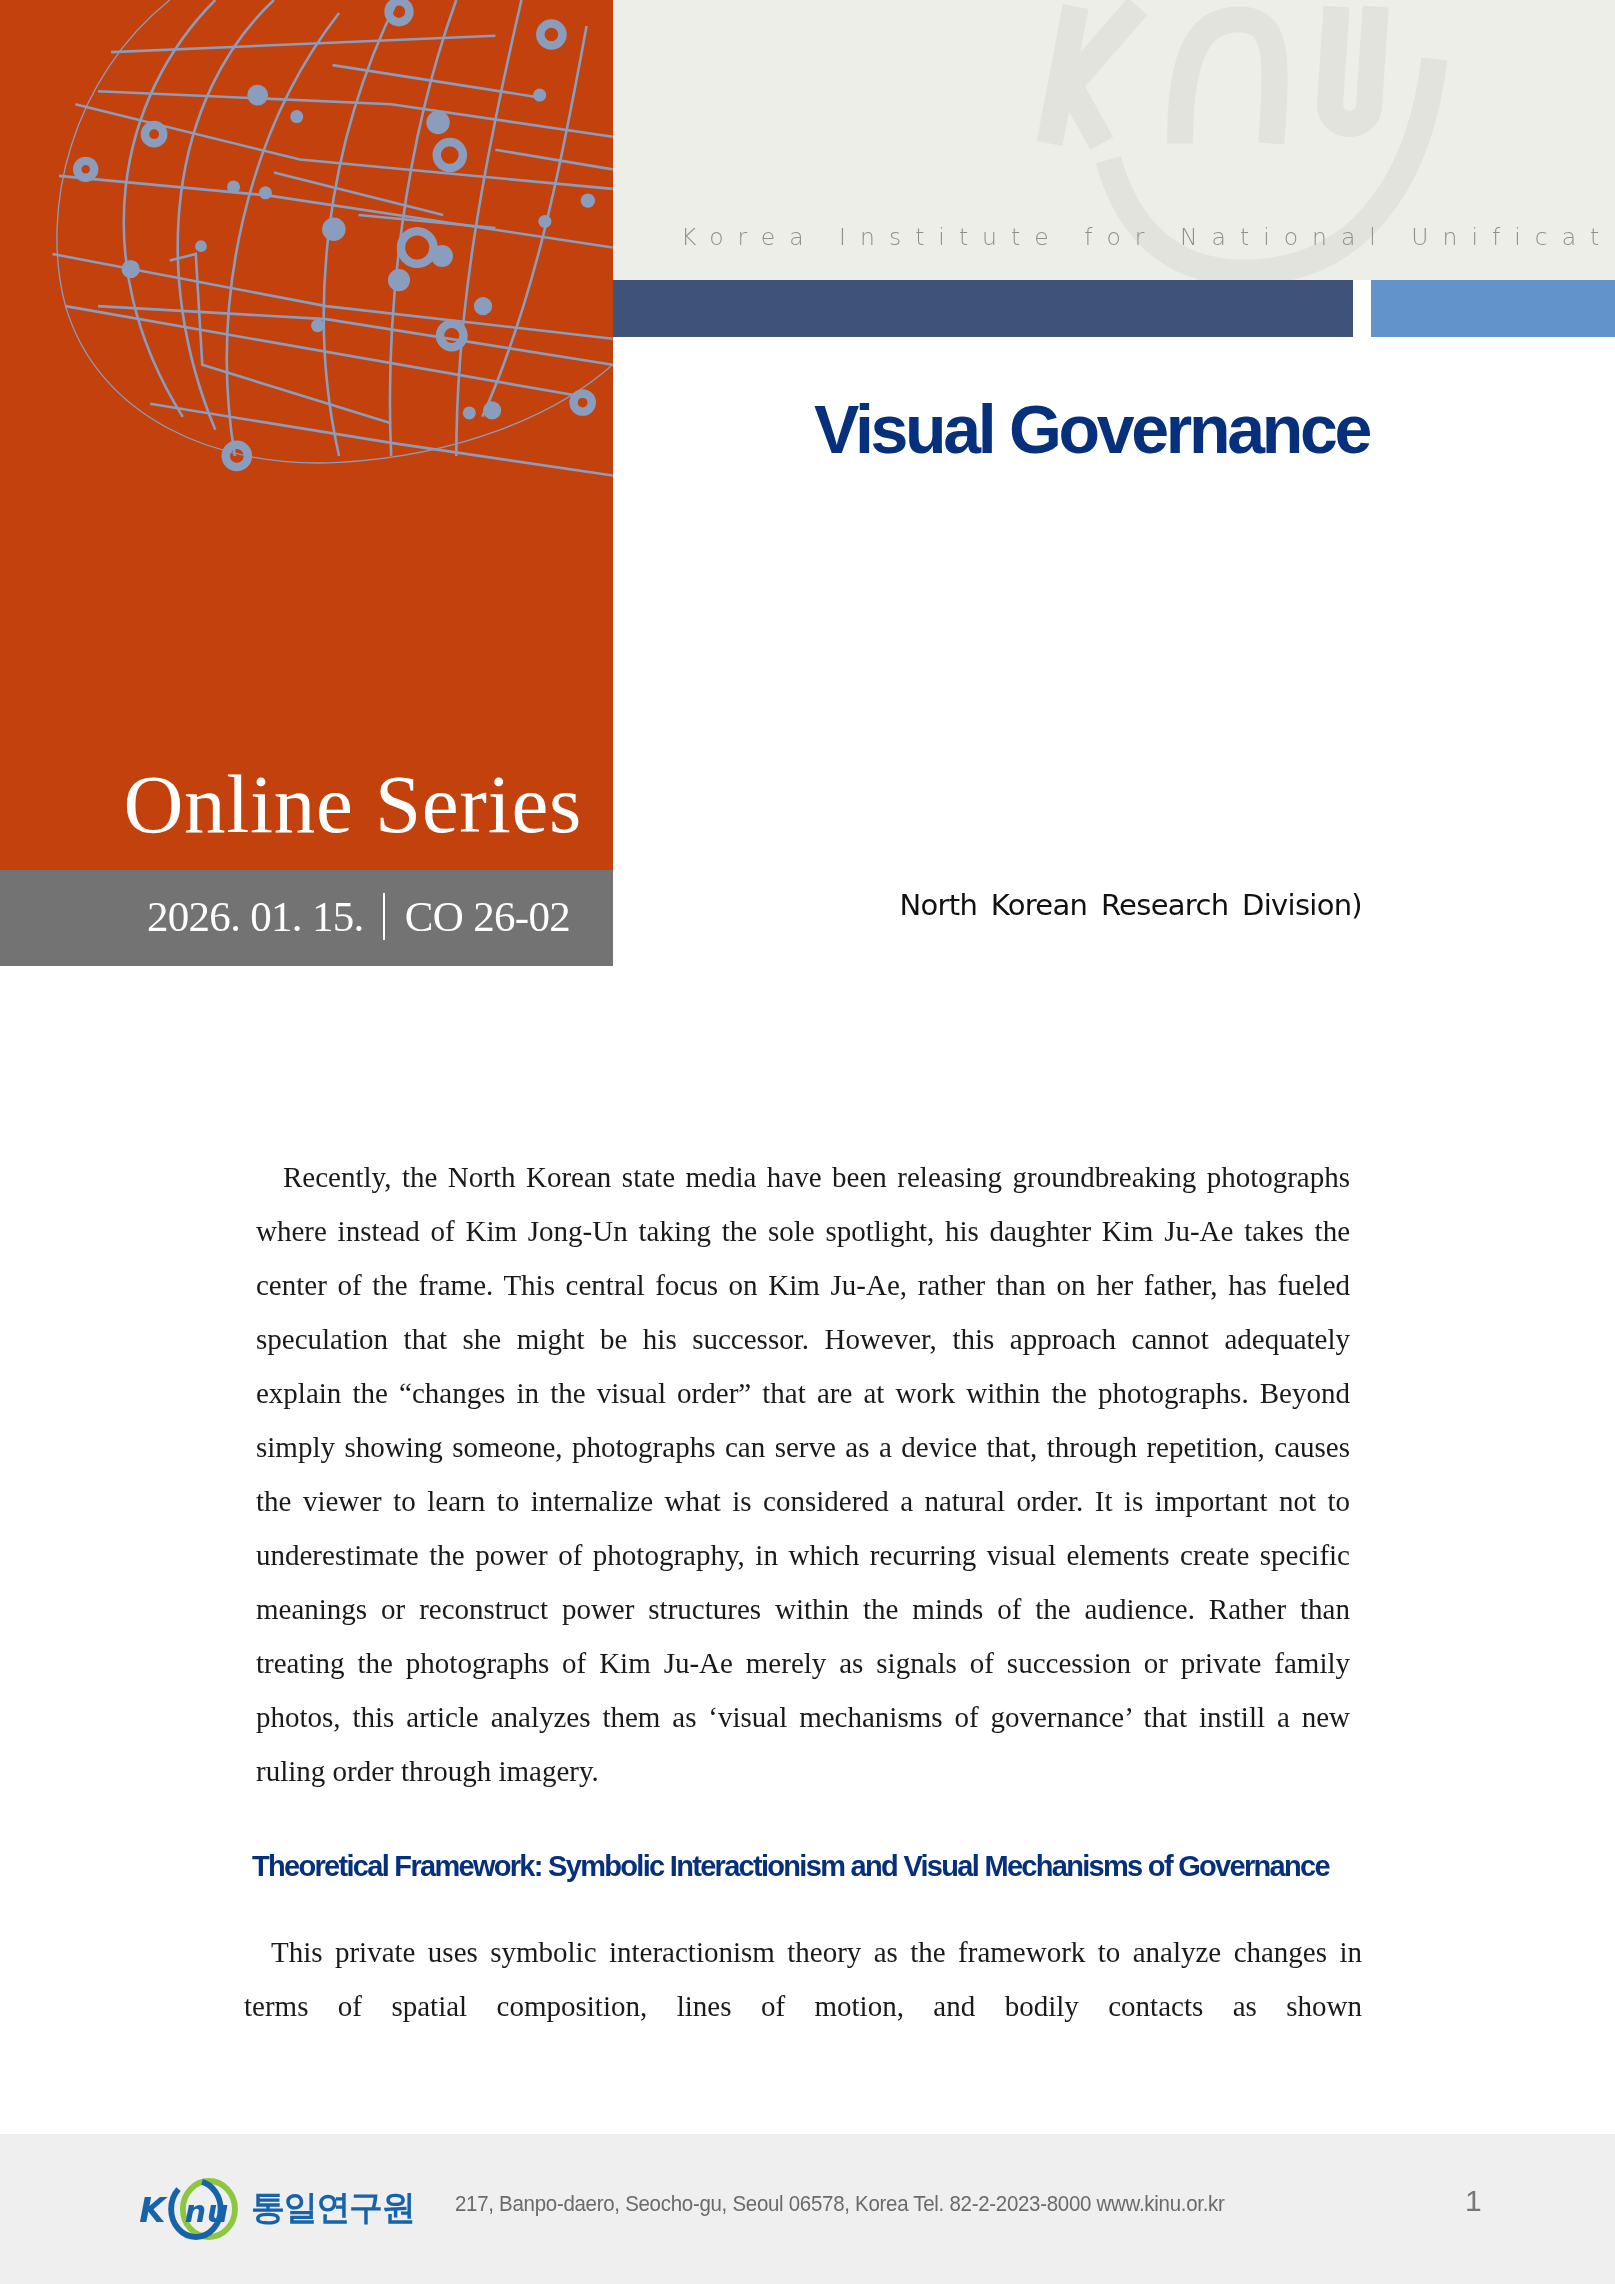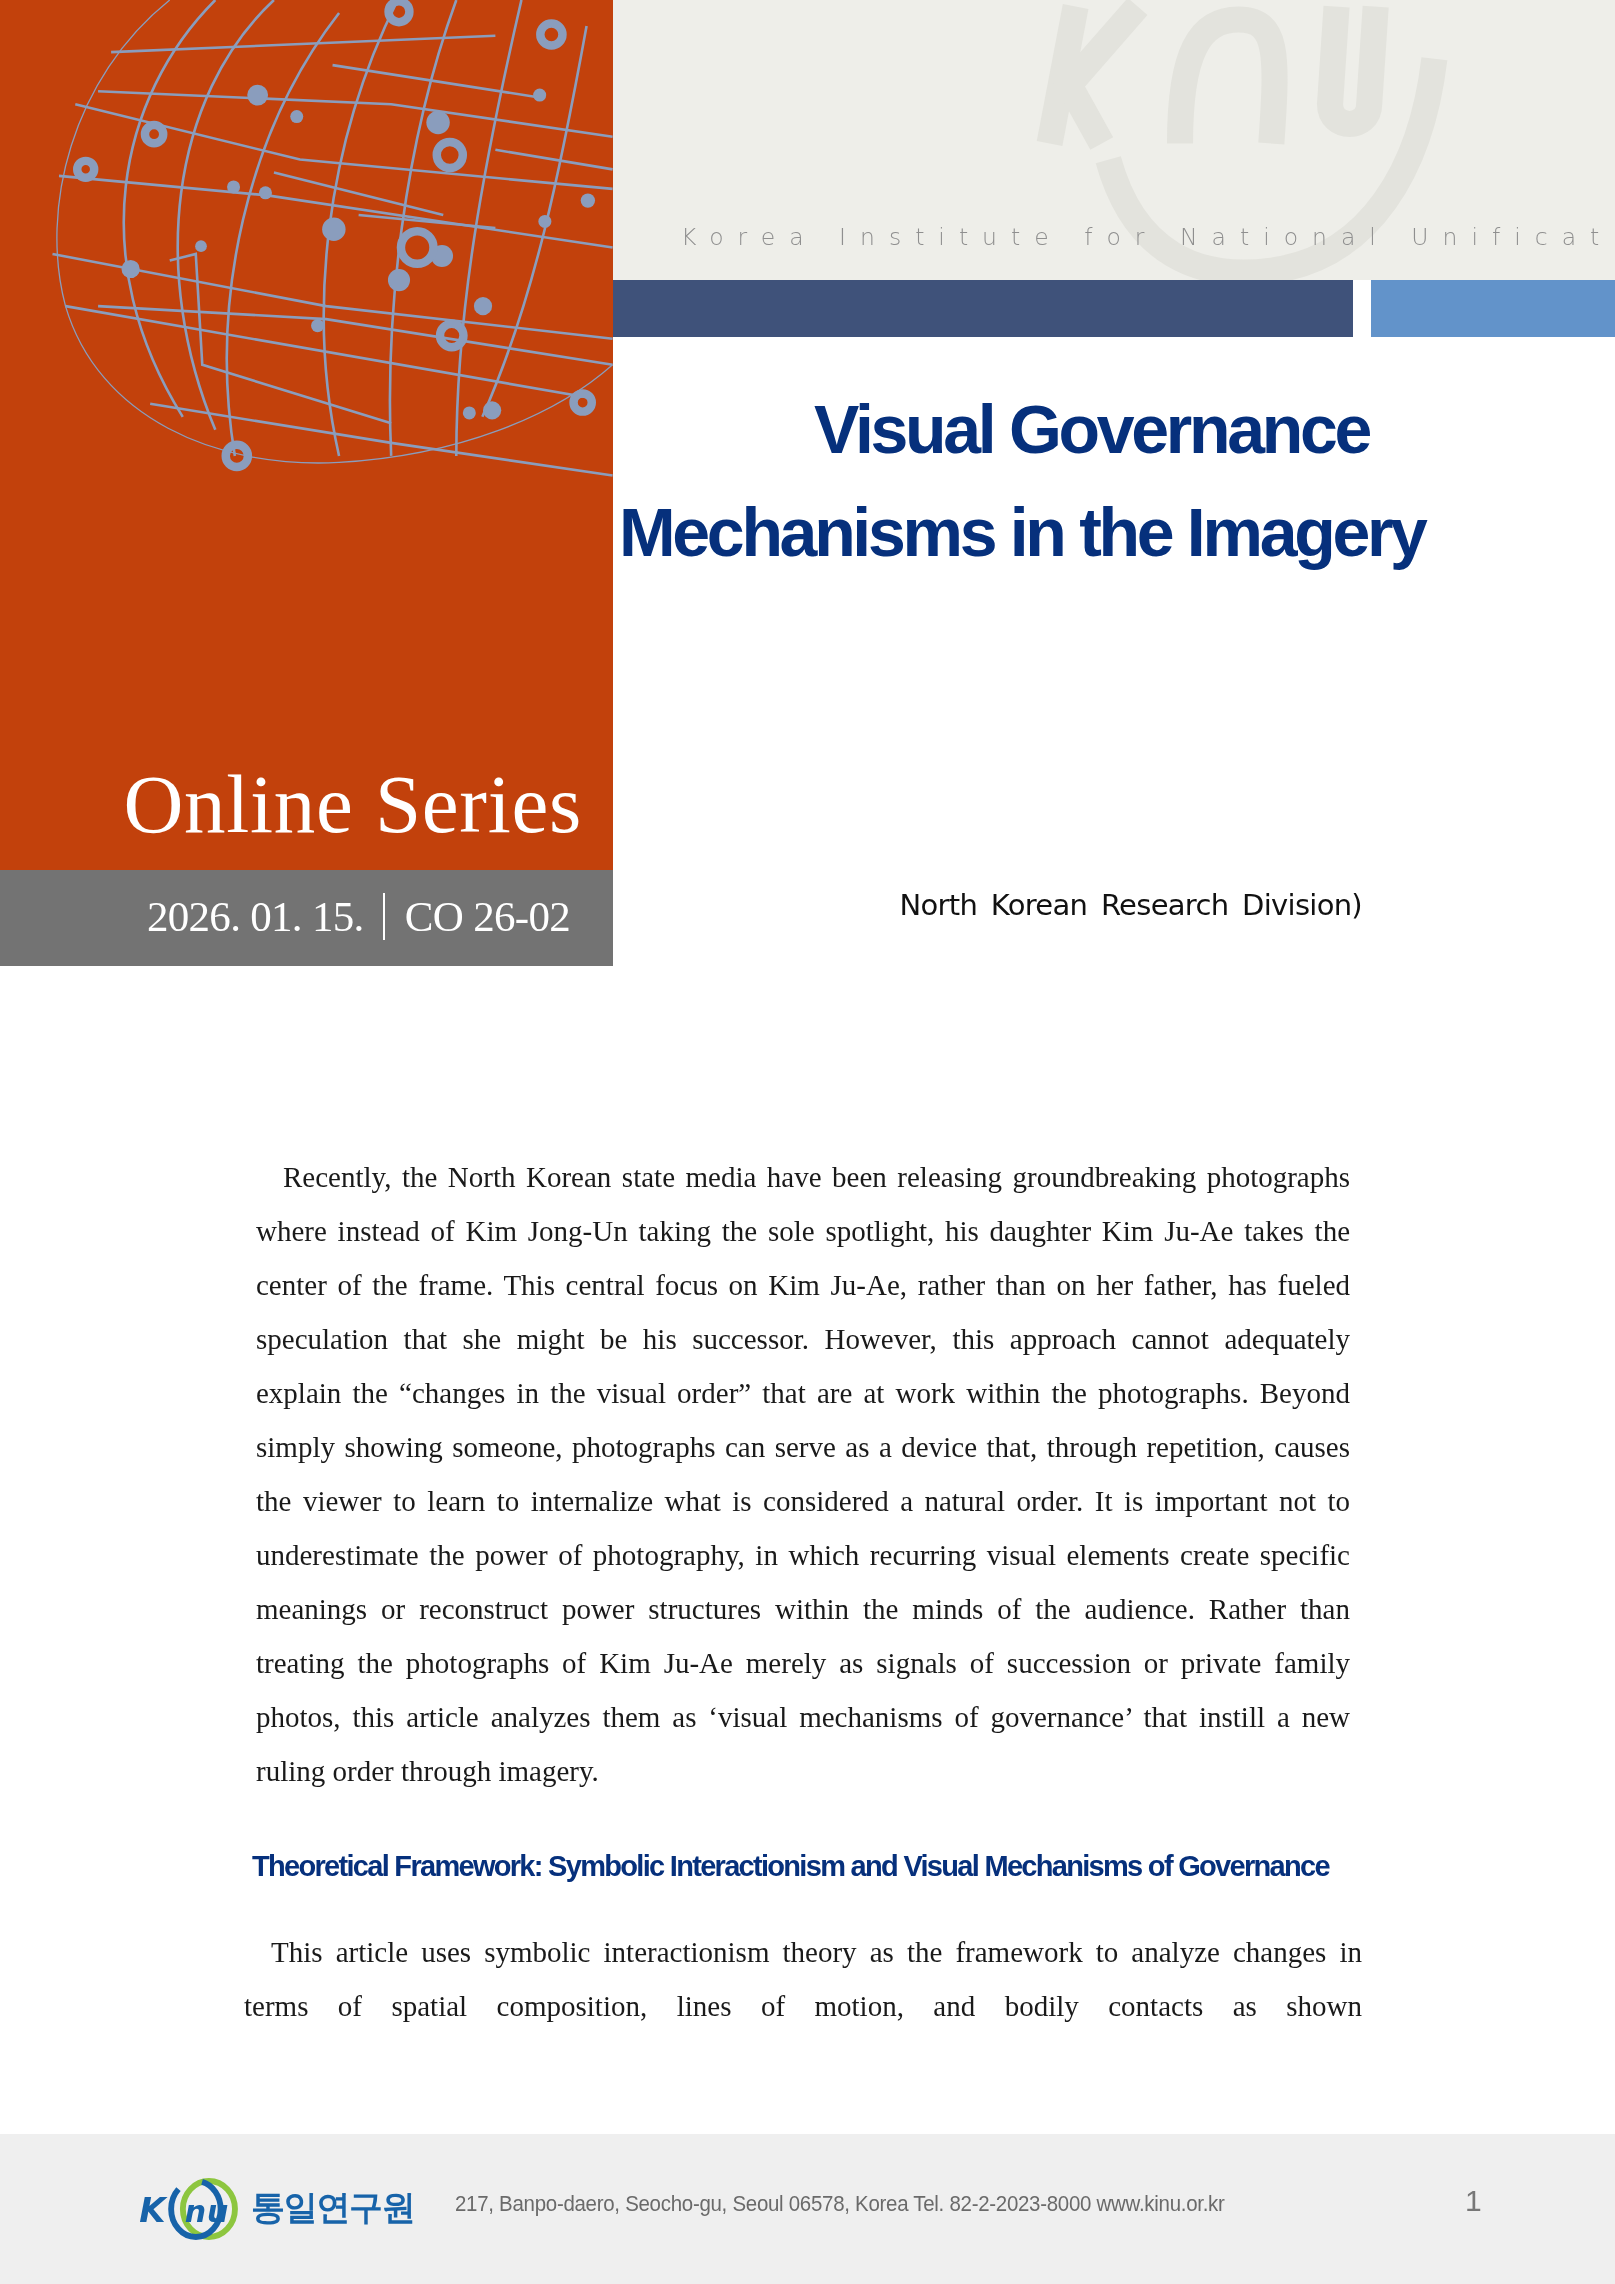--- a/index.html
+++ b/index.html
@@ -121,35 +121,34 @@
       <path d="M120 245 C 160 390, 260 430, 370 415 C 520 395, 600 260, 620 90"></path>
     </g>
   </svg>
   <div class="institute">Korea Institute for National Unification</div>
 </div>
 <div class="bar-dark"></div>
 <div class="bar-light"></div>
 
 <h1 class="title" style="margin:0;">
   <span>Visual Governance</span>
-  <span>Mechanisms in the Imagery</span>
 </h1>
 
 <div class="author">
   <div>North Korean Research Division)</div>
 </div>
 
 <div class="body-text">
   <p>Recently, the North Korean state media have been releasing groundbreaking photographs where instead of Kim Jong-Un taking the sole spotlight, his daughter Kim Ju-Ae takes the center of the frame. This central focus on Kim Ju-Ae, rather than on her father, has fueled speculation that she might be his successor. However, this approach cannot adequately explain the “changes in the visual order” that are at work within the photographs. Beyond simply showing someone, photographs can serve as a device that, through repetition, causes the viewer to learn to internalize what is considered a natural order. It is important not to underestimate the power of photography, in which recurring visual elements create specific meanings or reconstruct power structures within the minds of the audience. Rather than treating the photographs of Kim Ju-Ae merely as signals of succession or private family photos, this article analyzes them as ‘visual mechanisms of governance’ that instill a new ruling order through imagery.</p>
 </div>
 
 <h2 class="section-heading" style="margin:8px;">Theoretical Framework: Symbolic Interactionism and Visual Mechanisms of Governance</h2>
 
 <div class="body-text-2">
-  <p>This article uses symbolic interactionism theory as the framework to analyze changes in terms of spatial composition, lines of motion, and bodily contacts as shown</p>
+  <p>This private uses symbolic interactionism theory as the framework to analyze changes in terms of spatial composition, lines of motion, and bodily contacts as shown</p>
 </div>
 
 <div class="footer">
   <div class="footer-logo">
     <svg width="114" height="72" viewBox="0 0 175 110" xmlns="http://www.w3.org/2000/svg">
       <ellipse cx="115" cy="55" rx="40" ry="43" fill="none" stroke="#8dc63f" stroke-width="9"></ellipse>
       <ellipse cx="95" cy="55" rx="38" ry="43" fill="none" stroke="#1763a9" stroke-width="9" stroke-dasharray="160 40"></ellipse>
       <text x="8" y="75" font-family="DejaVu Sans, sans-serif" font-style="italic" font-weight="bold" font-size="52" fill="#1763a9">K</text>
       <text x="78" y="75" font-family="DejaVu Sans, sans-serif" font-style="italic" font-weight="bold" font-size="46" fill="#1763a9">n</text>
       <text x="112" y="75" font-family="DejaVu Sans, sans-serif" font-style="italic" font-weight="bold" font-size="46" fill="#1763a9">u</text>

